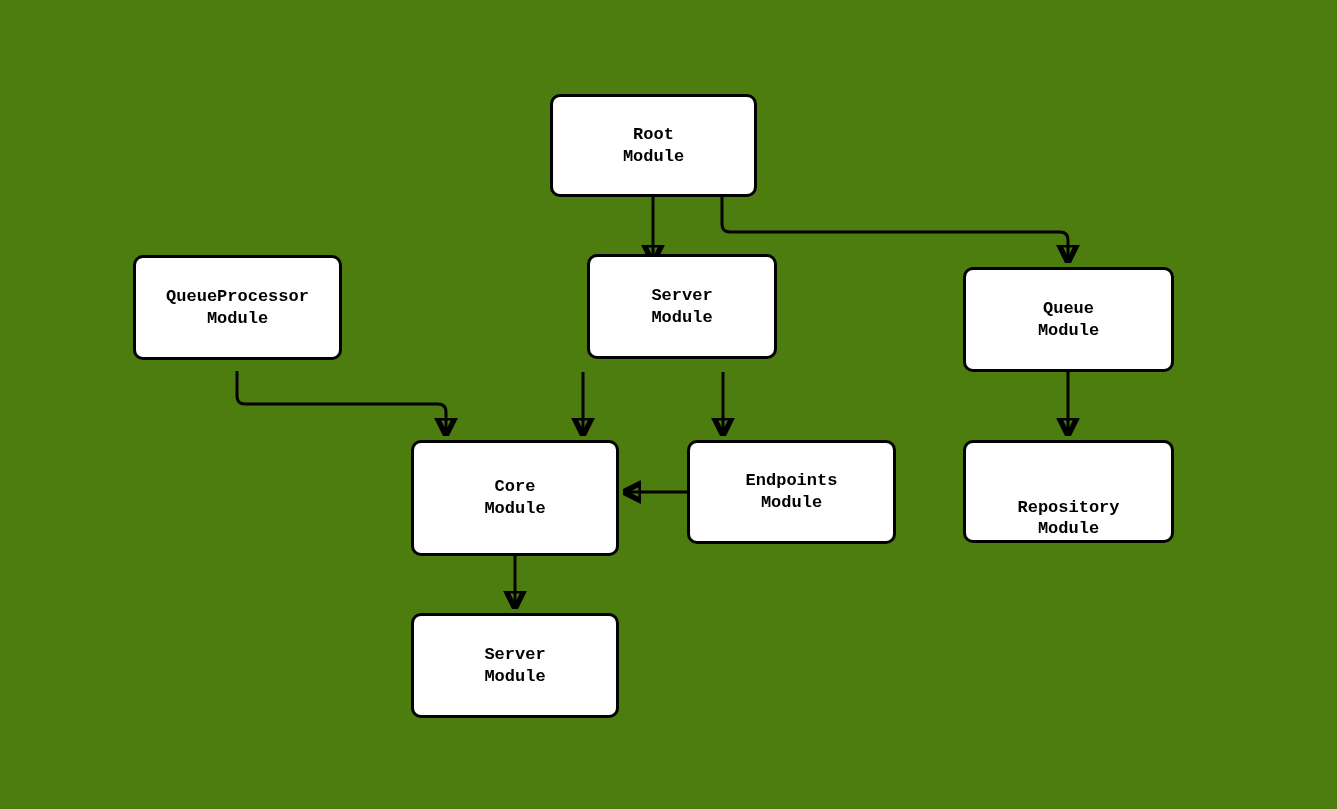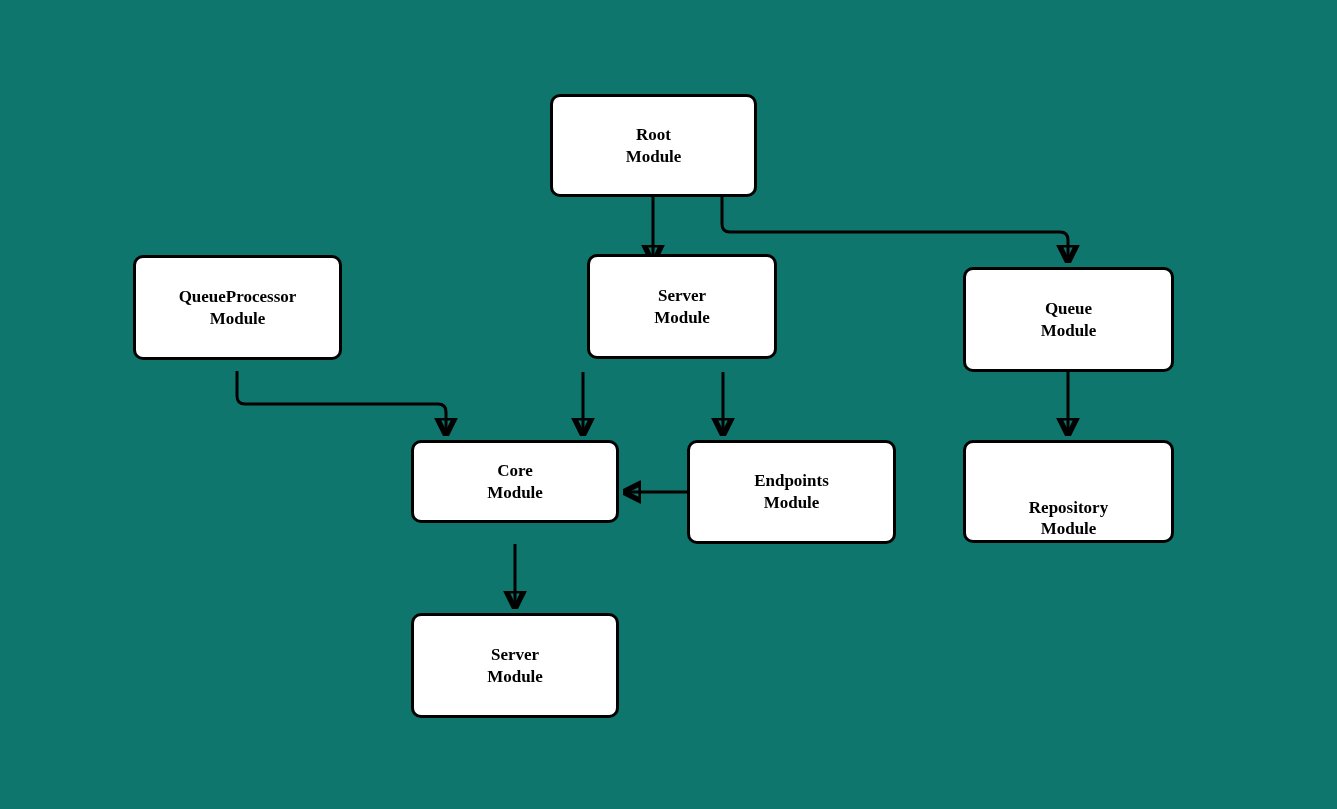--- a/index.html
+++ b/index.html
@@ -4,22 +4,22 @@
 <style>
   html, body {
     margin: 0;
     padding: 0;
     background: #ffffff;
   }
   .canvas {
     position: relative;
     width: 1337px;
     height: 809px;
-    background: #0f766e;
-    font-family: Liberation Serif, serif;
+    background: #4d7c0f;
+    font-family: Liberation Mono, monospace;
     overflow: hidden;
   }
   .edges-svg {
     position: absolute;
     left: 0;
     top: 0;
     width: 1337px;
     height: 809px;
   }
   .edges-svg path {
@@ -41,21 +41,21 @@
     font-weight: bold;
     font-size: 17px;
     line-height: 1.28;
     color: #000000;
     white-space: pre-line;
   }
   .node-root         { left: 550px; top:  94px; width: 207px; height: 103px; }
   .node-queueprocessor{ left: 133px; top: 255px; width: 209px; height: 105px; align-items: center; }
   .node-server       { left: 550px; top: 254px; width: 190px; height: 105px; margin-left: 37px; }
   .node-global       { left: 963px; top: 267px; width: 211px; height: 105px; }
-  .node-core         { left: 411px; top: 440px; width: 208px; height: 83px; }
+  .node-core         { left: 411px; top: 440px; width: 208px; height: 116px; }
   .node-endpoints    { left: 687px; top: 440px; width: 209px; height: 104px; }
   .node-repository   { left: 963px; top: 440px; width: 211px; height: 103px; align-items: flex-end; }
   .node-queue        { left: 411px; top: 613px; width: 208px; height: 105px; }
 </style>
 </head>
 <body>
 
 <div class="canvas">
 
   <svg class="edges-svg" viewBox="0 0 1337 809" xmlns="http://www.w3.org/2000/svg">

